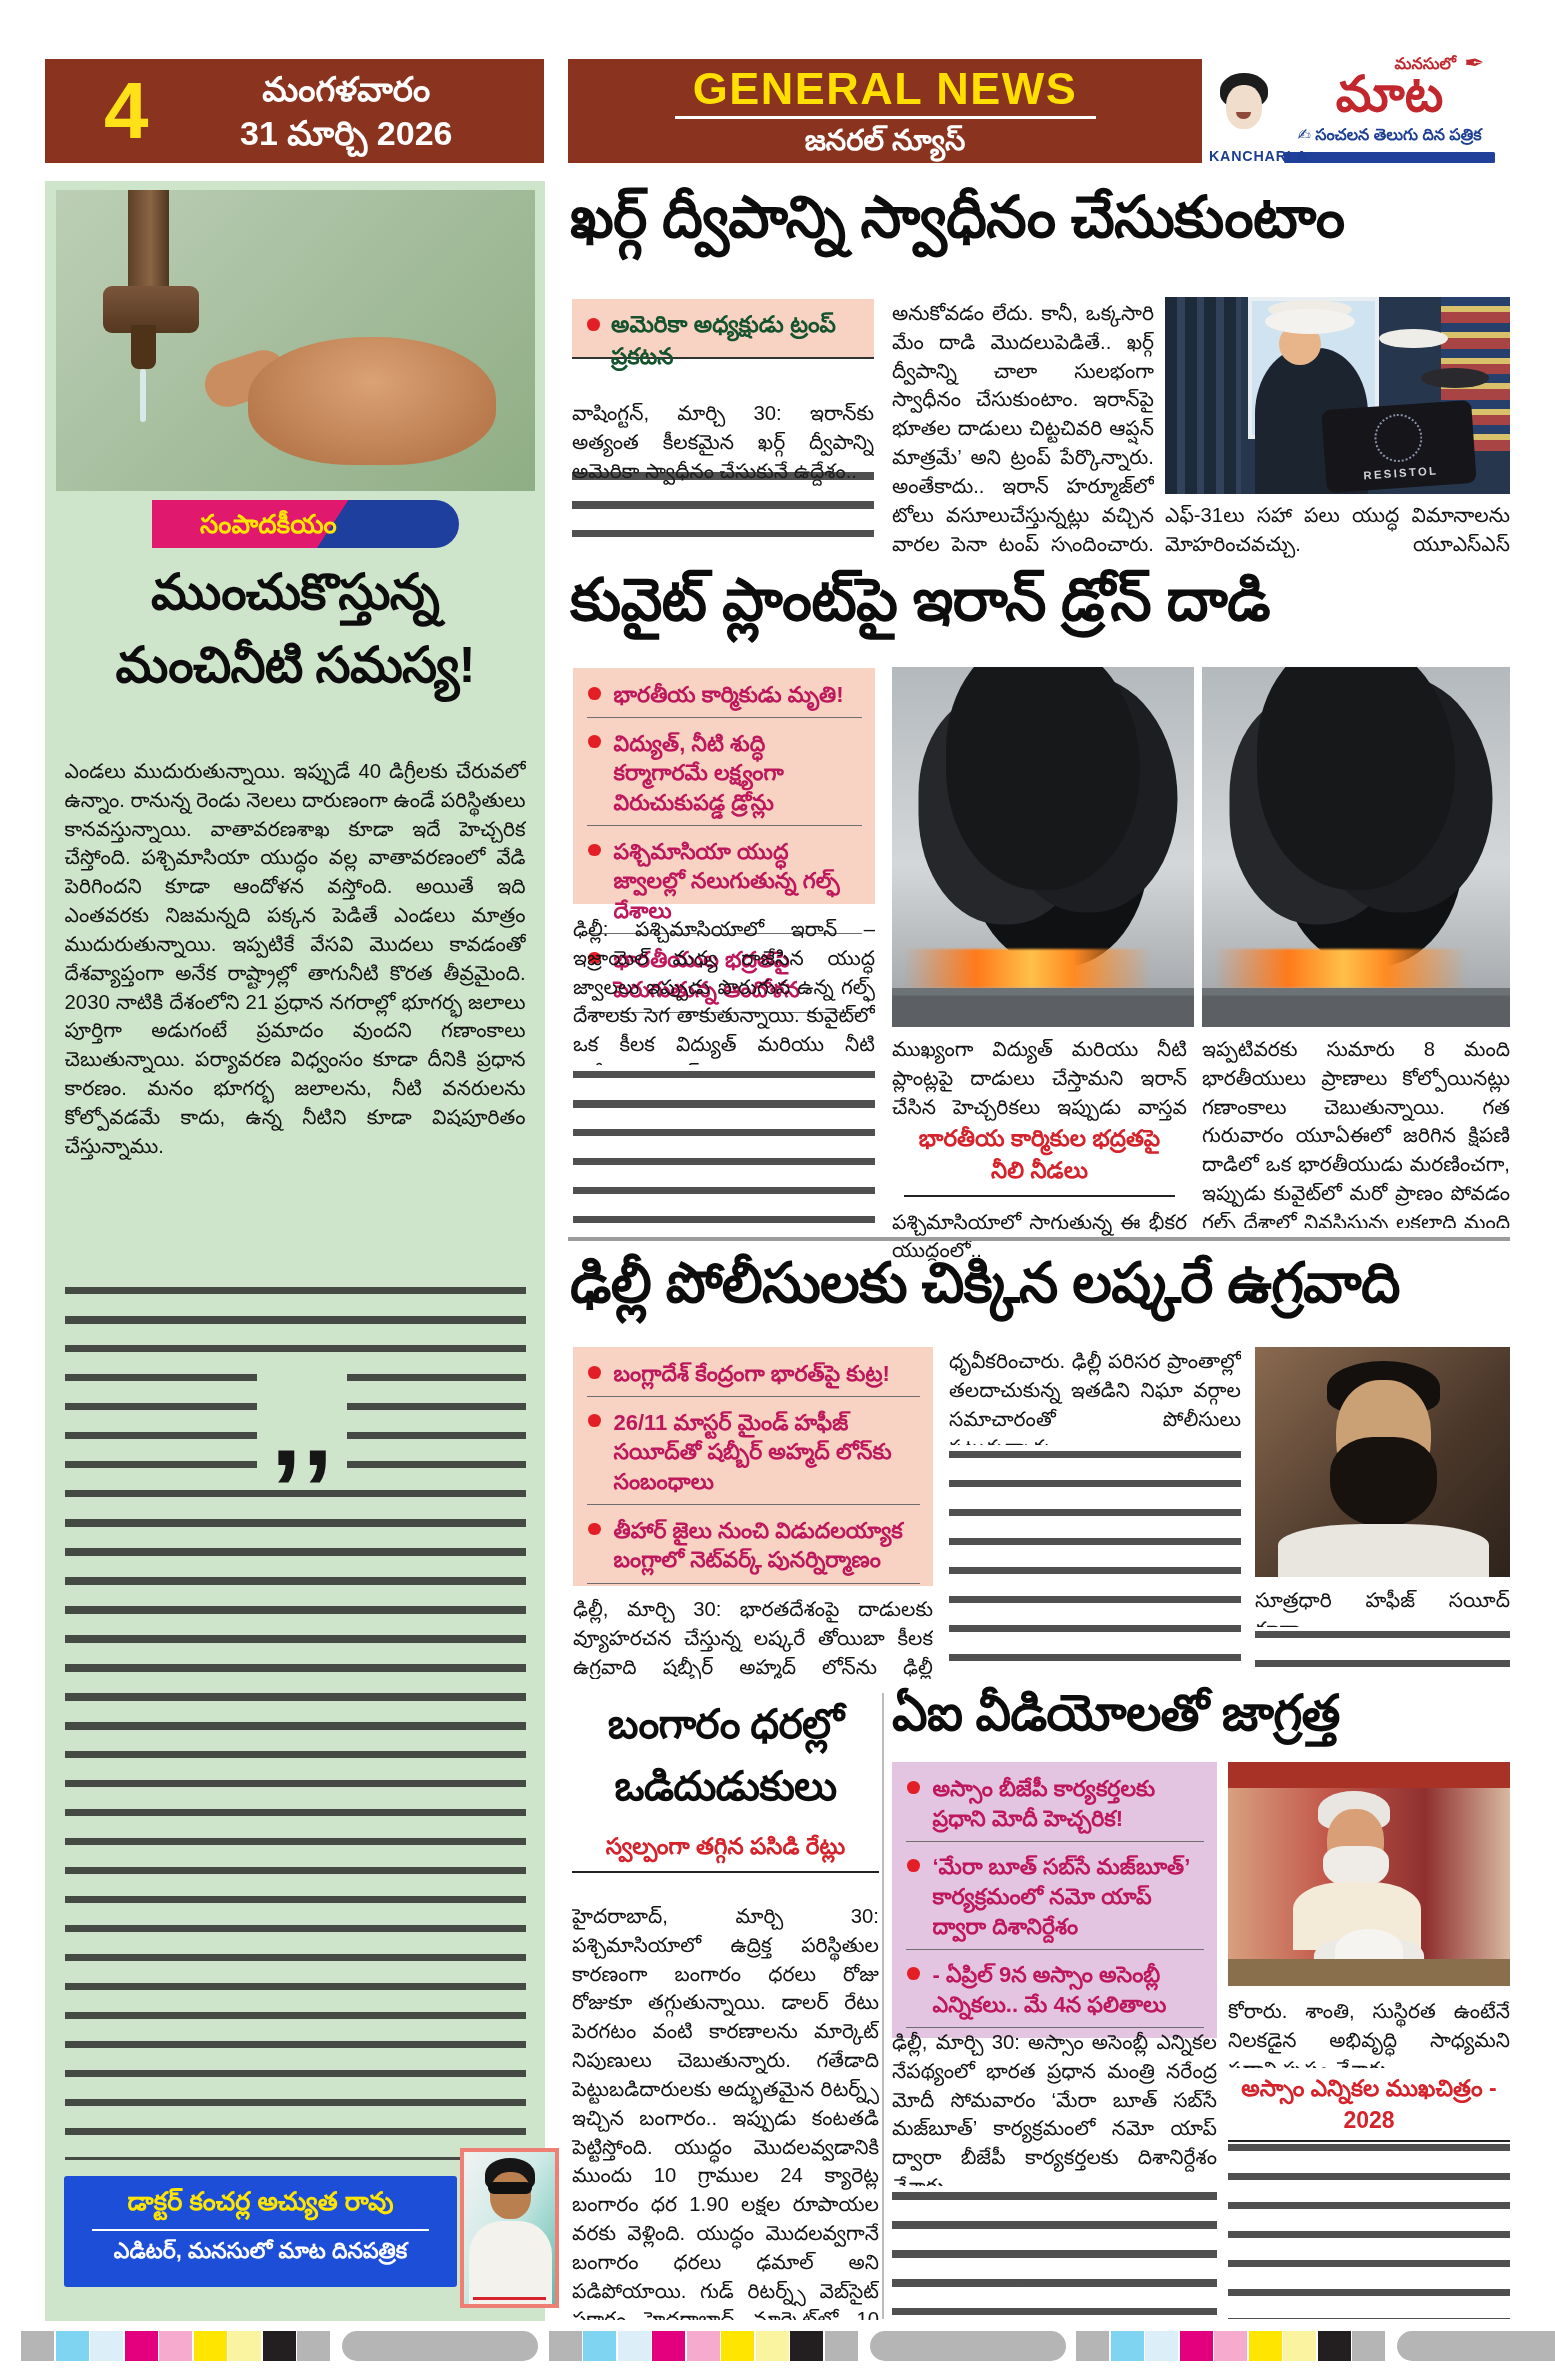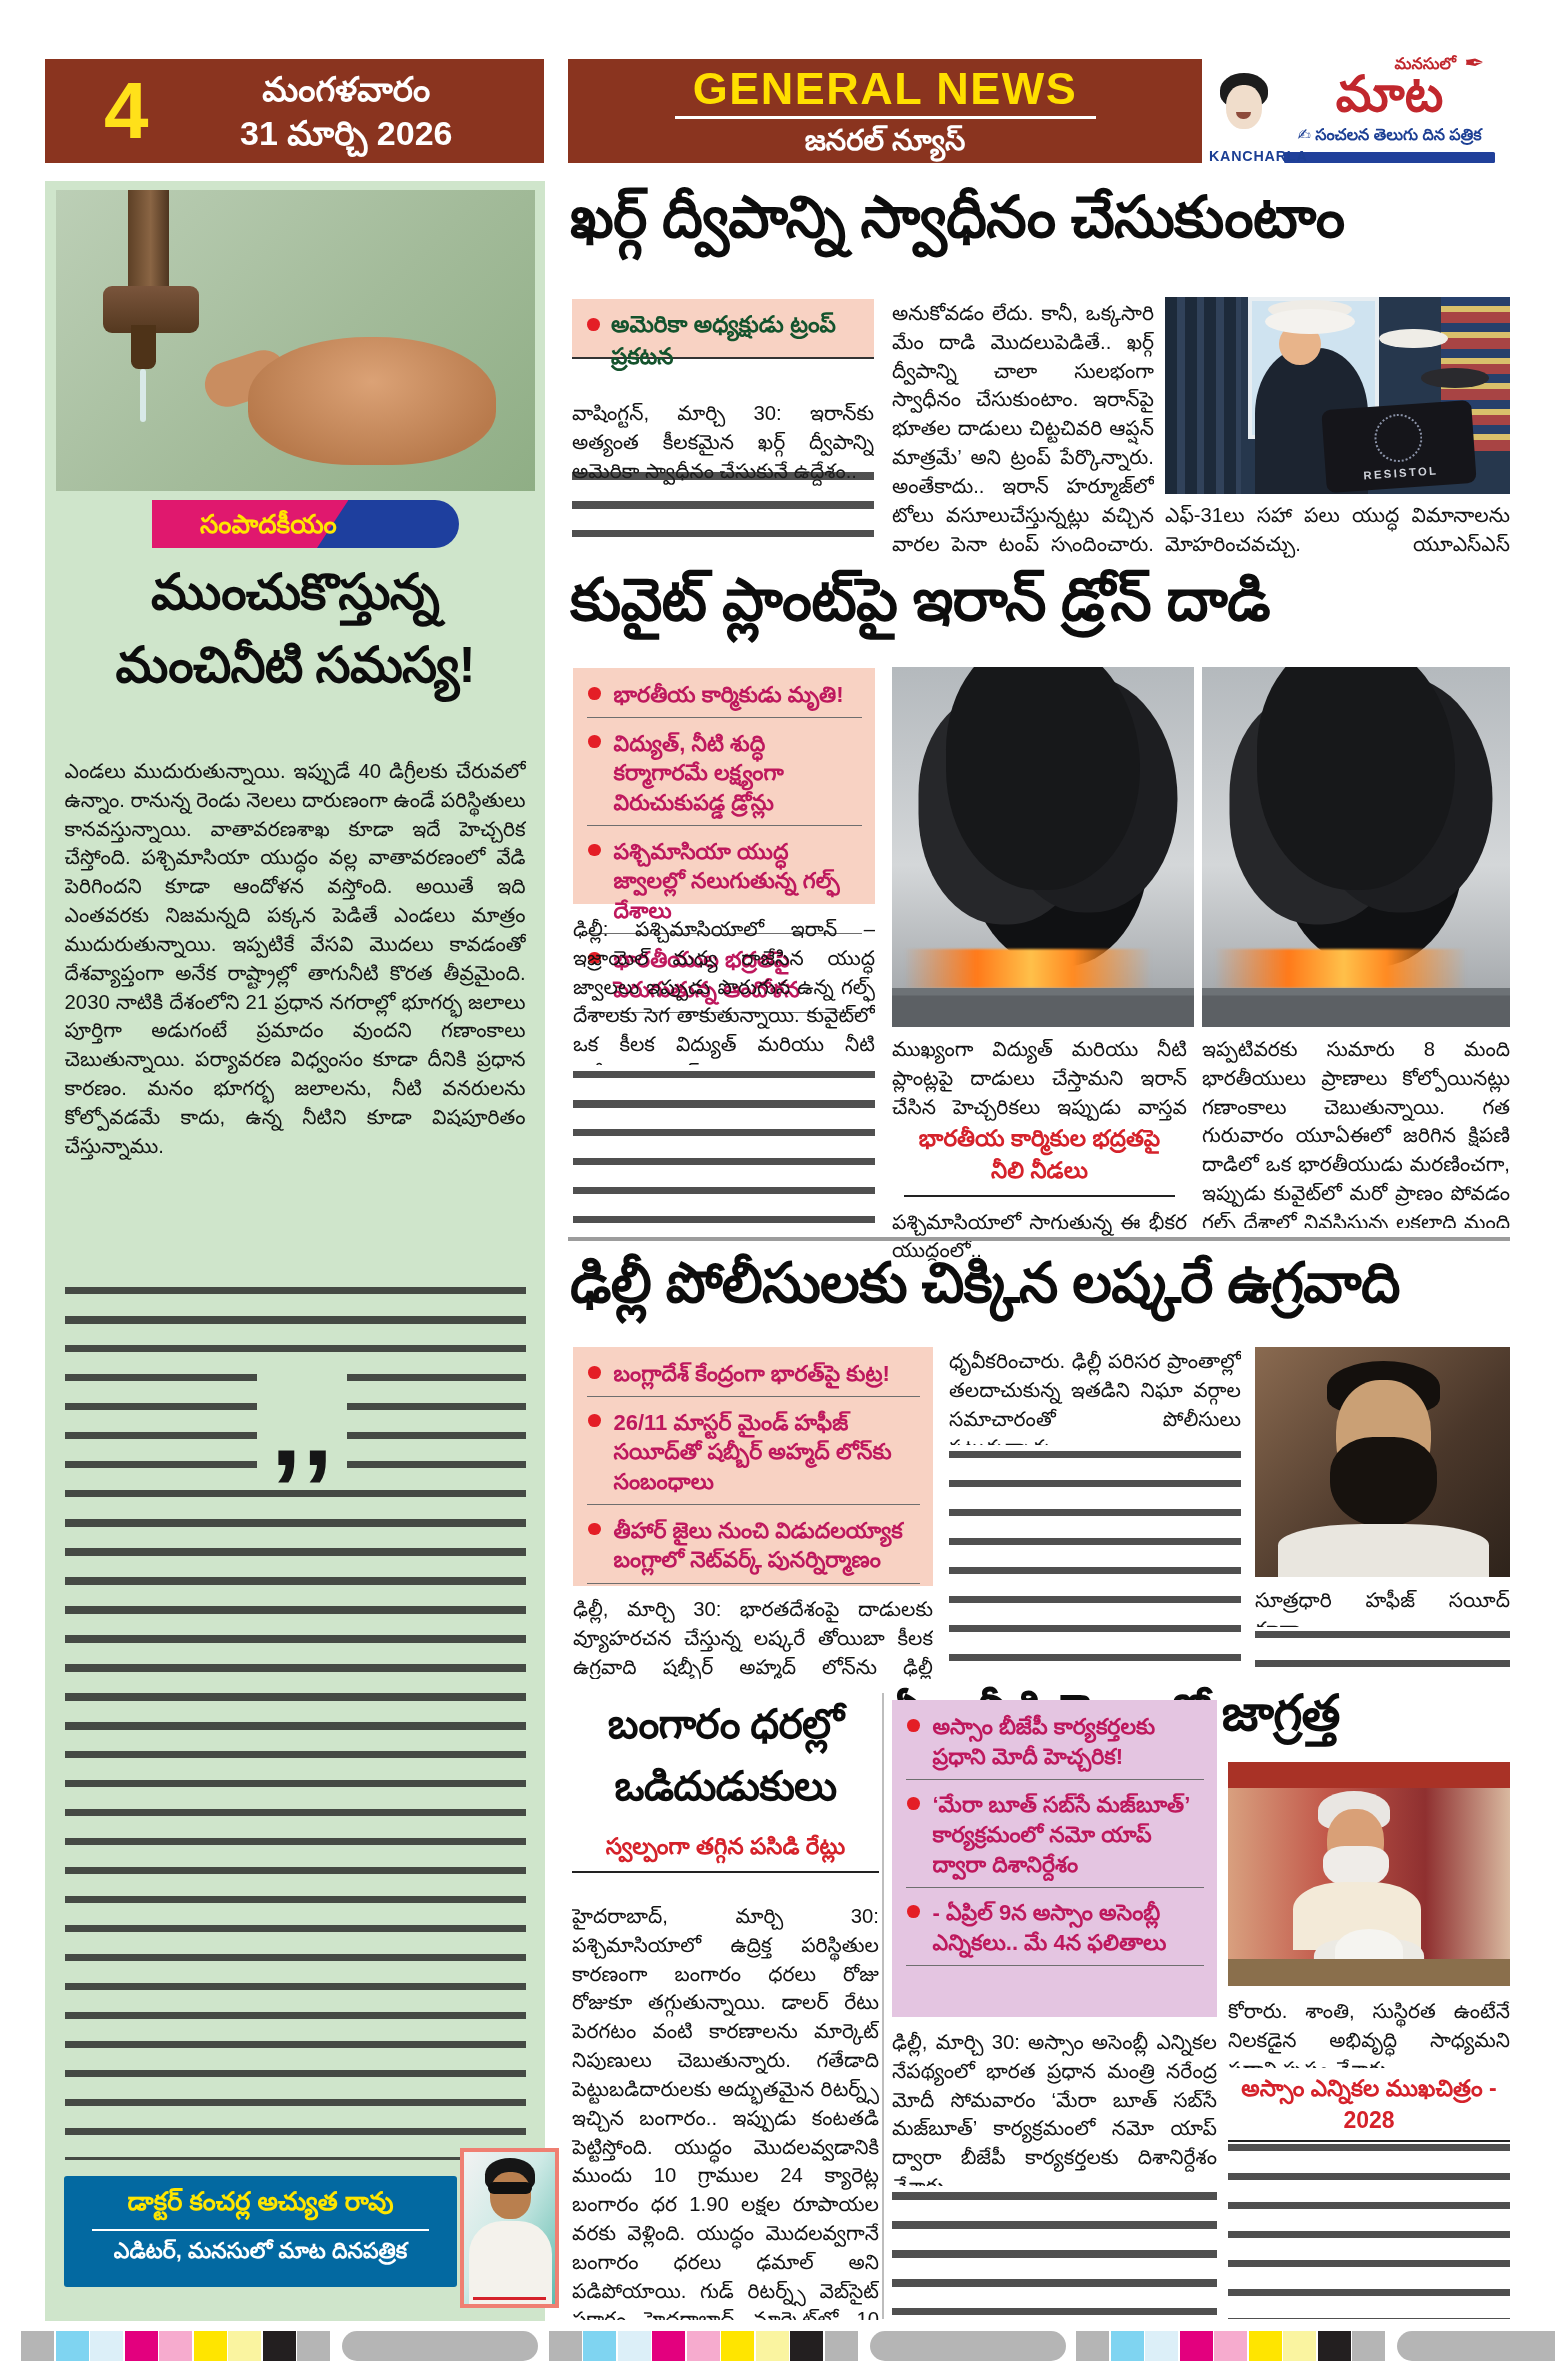--- a/index.html
+++ b/index.html
@@ -41,21 +41,21 @@
   .hands{position:absolute;right:39px;bottom:25.6px;width:248px;height:128px;background:radial-gradient(ellipse at 50% 35%,#dba276,#b87a4c 75%);border-radius:48% 48% 42% 42%;}
   .thumb{position:absolute;right:248px;bottom:90px;width:83px;height:45px;background:#c98d60;border-radius:30px;transform:rotate(-18deg);}
   #edit-pill{position:absolute;left:107px;top:319px;width:307px;height:48px;}
   #edit-pill .pb{position:absolute;inset:0;background:#1e3f9e;border-radius:0 27px 27px 0;}
   #edit-pill .pp{position:absolute;left:0;top:0;bottom:0;width:64%;background:#e0186e;clip-path:polygon(0 0,100% 0,84% 100%,0 100%);}
   #edit-pill .pt{position:relative;z-index:2;color:#ffe600;font-size:26px;font-weight:800;line-height:48px;padding-left:48px;}
   #edit-headline{position:absolute;left:0;top:375px;width:100%;text-align:center;font-size:50px;line-height:1.45;}
   #edit-body{position:absolute;left:19.6px;top:576px;width:461px;height:519px;}
   #edit-fill{position:absolute;left:19.6px;top:1106px;width:461px;height:873px;}
   #pull-quote{position:absolute;left:212px;top:1189px;font-size:113px;font-weight:800;color:#161616;line-height:1;background:#cfe5cb;padding:0 13.5px;}
-  #editor-box{position:absolute;left:19px;top:1995px;width:393px;height:111px;background:#0369a1;border-radius:3px;text-align:center;padding-top:10.5px;box-sizing:border-box;}
+  #editor-box{position:absolute;left:19px;top:1995px;width:393px;height:111px;background:#1d4ed8;border-radius:3px;text-align:center;padding-top:10.5px;box-sizing:border-box;}
   #editor-box .nm{color:#ffe600;font-size:25.6px;font-weight:800;}
   #editor-box .dv{width:86%;height:1.5px;background:#fff;margin:7.5px auto;}
   #editor-box .rl{color:#fff;font-size:22px;font-weight:700;}
   #editor-photo{left:460px;top:2148px;width:99px;height:160px;border:4.5px solid #ef7f72;box-sizing:border-box;background:linear-gradient(120deg,#f2f2f2 0%,#cfeae6 45%,#5fbbae 100%);overflow:hidden;}
   #editor-photo .eh{position:absolute;left:21px;top:6px;width:50px;height:33px;background:#161616;border-radius:50% 50% 30% 30%;}
   #editor-photo .ef{position:absolute;left:25.6px;top:19.6px;width:41px;height:47px;background:#b97f4e;border-radius:45%;}
   #editor-photo .eg{position:absolute;left:24px;top:30px;width:44px;height:12px;background:#101010;border-radius:6px;}
   #editor-photo .es{position:absolute;left:4.5px;top:69px;width:83px;height:83px;background:#f4f2ec;border-radius:40% 40% 0 0;}
   #editor-photo .rl2{position:absolute;left:10%;bottom:4.5px;width:80%;height:3px;background:#d5222b;}
   
@@ -115,21 +115,21 @@
   .m-beard{position:absolute;left:75px;top:90px;width:107px;height:90px;background:#17120e;border-radius:40% 40% 50% 50%;}
   .m-body{position:absolute;left:22.6px;bottom:0;width:211px;height:53px;background:#e9e6df;border-radius:40% 40% 0 0;}
   #l-col3{left:1255px;top:1586px;width:255px;height:41px;}
   #l-col3f{left:1255px;top:1631px;width:255px;height:48px;}
   
   #g-headline{left:572px;top:1694px;width:307px;text-align:center;font-size:41px;line-height:1.5;}
   #g-sub{left:572px;top:1833px;width:307px;}
   #g-body{left:572px;top:1902px;width:307px;height:418px;}
   #vdiv{left:882px;top:1693px;width:1.5px;height:626px;background:#bdbdbd;}
   #a-headline{left:892px;top:1684px;width:618px;font-size:50px;white-space:nowrap;}
-  #a-bullets{left:892px;top:1700px;width:325px;height:317px;}
+  #a-bullets{left:892px;top:1762px;width:325px;height:276px;}
   #a-col1{left:892px;top:2028px;width:325px;height:158px;}
   #a-col1f{left:892px;top:2192px;width:325px;height:126px;}
   #modi-img{left:1228px;top:1762px;width:282px;height:224px;background:linear-gradient(90deg,#d8a07f 0%,#c2584a 35%,#8f3030 70%,#d9b9a0 100%);overflow:hidden;}
   .mo-banner{position:absolute;left:0;top:0;width:100%;height:25.6px;background:#a93226;}
   .mo-hair{position:absolute;left:90px;top:29px;width:72px;height:39px;background:#e9e6e2;border-radius:50% 50% 30% 30%;}
   .mo-face{position:absolute;left:99px;top:47px;width:57px;height:66px;background:#d9a077;border-radius:46%;}
   .mo-beard{position:absolute;left:95px;top:84px;width:66px;height:42px;background:#efece8;border-radius:40% 40% 60% 60%;}
   .mo-kurta{position:absolute;left:65px;top:120px;width:128px;height:68px;background:#f3ead8;border-radius:40% 40% 0 0;}
   .mo-podium{position:absolute;left:0;bottom:0;width:100%;height:27px;background:#8a6f4c;}
   .mo-lotus{position:absolute;left:107px;bottom:15px;width:68px;height:42px;background:#f5f4f0;border-radius:50% 50% 10% 10%;box-shadow:-25.6px 6px 0 -4.5px #eceae4,25.6px 6px 0 -4.5px #eceae4;}

